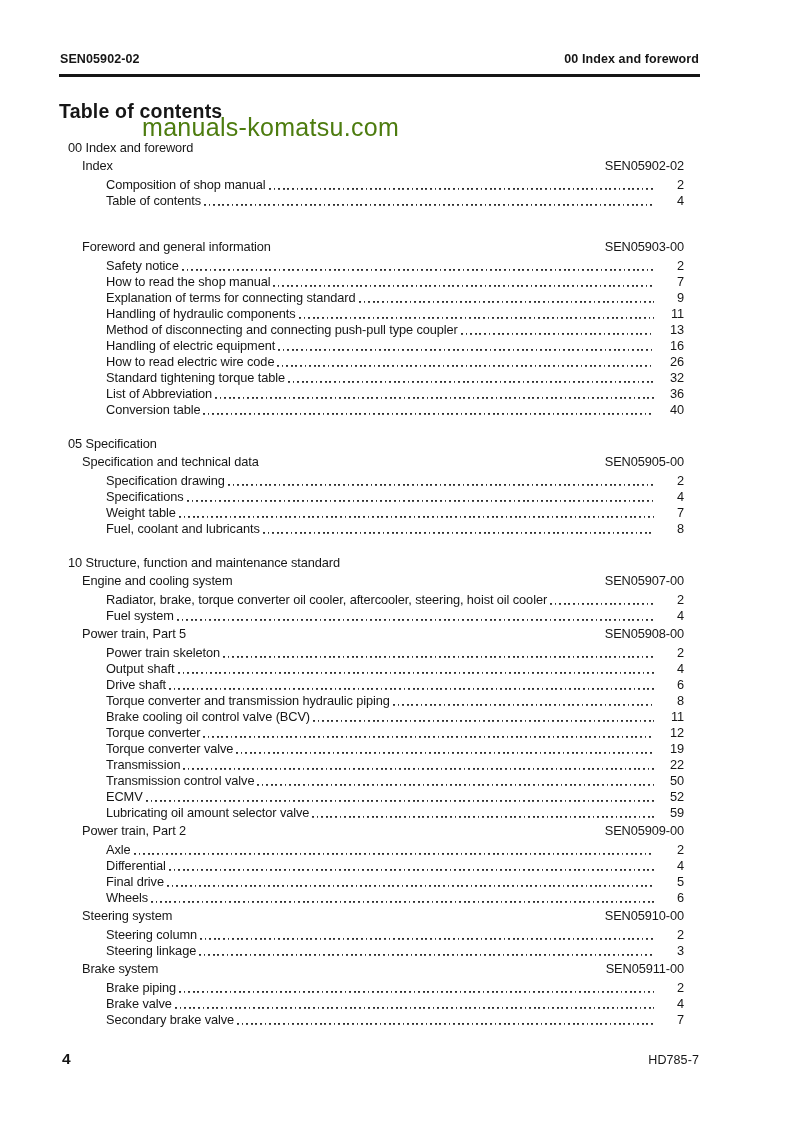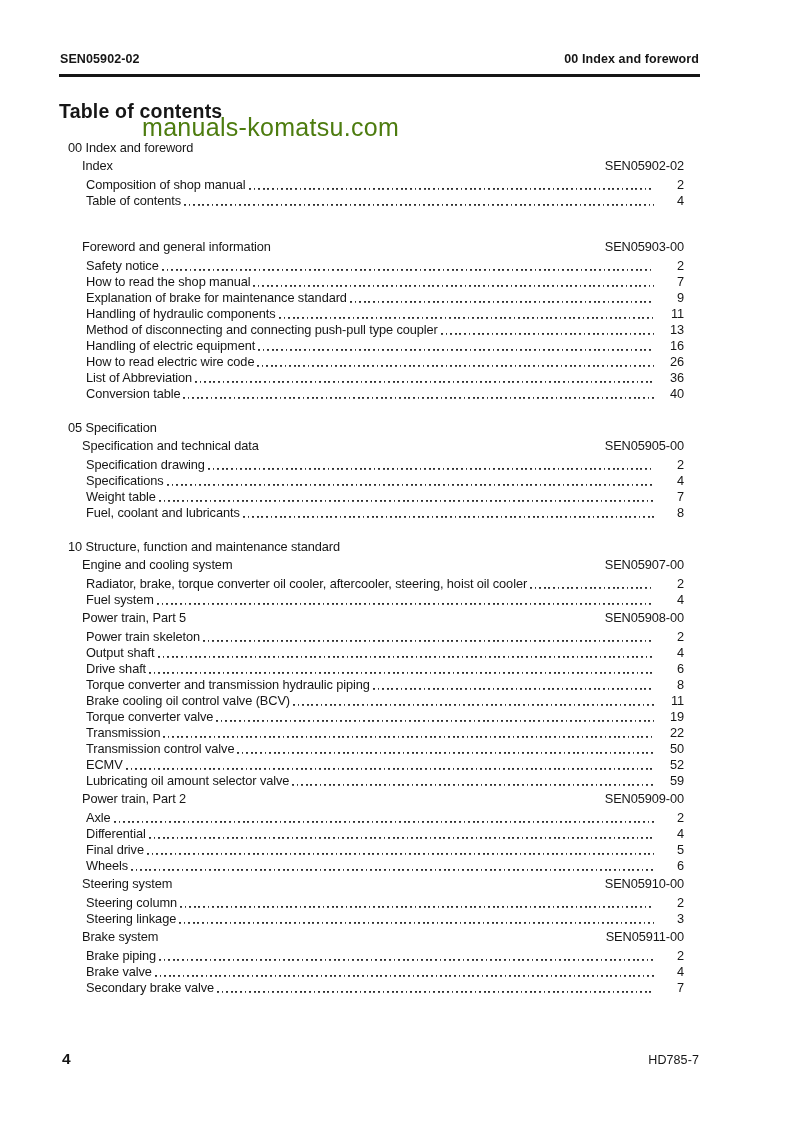--- a/index.html
+++ b/index.html
@@ -44,21 +44,21 @@
     line-height:16px;white-space:nowrap;
   }
   .chapter-row{
     display:flex;justify-content:space-between;align-items:baseline;
     margin:2px 0 3px 22px;
     line-height:16px;white-space:nowrap;
   }
   .chapter-row.gap{margin-top:30px;}
   .entry-row{
     display:flex;align-items:baseline;
-    margin-left:26px;
+    margin-left:46px;
     line-height:16px;white-space:nowrap;
   }
   .entry-label{flex:0 0 auto;}
   .entry-leader{
     flex:1 1 auto;min-width:8px;align-self:stretch;
     margin-left:3px;
     background-image:repeating-linear-gradient(to right,#2e2e2e 0 1.8px,transparent 1.8px 4.6px);
     background-size:100% 1.8px;
     background-repeat:no-repeat;
     background-position:left bottom 3.2px;
@@ -112,21 +112,21 @@
           <span class="entry-label">Safety notice</span>
           <span class="entry-leader"></span>
           <span class="entry-page">2</span>
         </div>
         <div class="entry-row">
           <span class="entry-label">How to read the shop manual</span>
           <span class="entry-leader"></span>
           <span class="entry-page">7</span>
         </div>
         <div class="entry-row">
-          <span class="entry-label">Explanation of brake for maintenance standard</span>
+          <span class="entry-label">Explanation of terms for connecting standard</span>
           <span class="entry-leader"></span>
           <span class="entry-page">9</span>
         </div>
         <div class="entry-row">
           <span class="entry-label">Handling of hydraulic components</span>
           <span class="entry-leader"></span>
           <span class="entry-page">11</span>
         </div>
         <div class="entry-row">
           <span class="entry-label">Method of disconnecting and connecting push-pull type coupler</span>
@@ -135,20 +135,25 @@
         </div>
         <div class="entry-row">
           <span class="entry-label">Handling of electric equipment</span>
           <span class="entry-leader"></span>
           <span class="entry-page">16</span>
         </div>
         <div class="entry-row">
           <span class="entry-label">How to read electric wire code</span>
           <span class="entry-leader"></span>
           <span class="entry-page">26</span>
+        </div>
+        <div class="entry-row">
+          <span class="entry-label">Standard tightening torque table</span>
+          <span class="entry-leader"></span>
+          <span class="entry-page">32</span>
         </div>
         <div class="entry-row">
           <span class="entry-label">List of Abbreviation</span>
           <span class="entry-leader"></span>
           <span class="entry-page">36</span>
         </div>
         <div class="entry-row">
           <span class="entry-label">Conversion table</span>
           <span class="entry-leader"></span>
           <span class="entry-page">40</span>
@@ -218,20 +223,25 @@
         </div>
         <div class="entry-row">
           <span class="entry-label">Torque converter and transmission hydraulic piping</span>
           <span class="entry-leader"></span>
           <span class="entry-page">8</span>
         </div>
         <div class="entry-row">
           <span class="entry-label">Brake cooling oil control valve (BCV)</span>
           <span class="entry-leader"></span>
           <span class="entry-page">11</span>
+        </div>
+        <div class="entry-row">
+          <span class="entry-label">Torque converter</span>
+          <span class="entry-leader"></span>
+          <span class="entry-page">12</span>
         </div>
         <div class="entry-row">
           <span class="entry-label">Torque converter valve</span>
           <span class="entry-leader"></span>
           <span class="entry-page">19</span>
         </div>
         <div class="entry-row">
           <span class="entry-label">Transmission</span>
           <span class="entry-leader"></span>
           <span class="entry-page">22</span>

